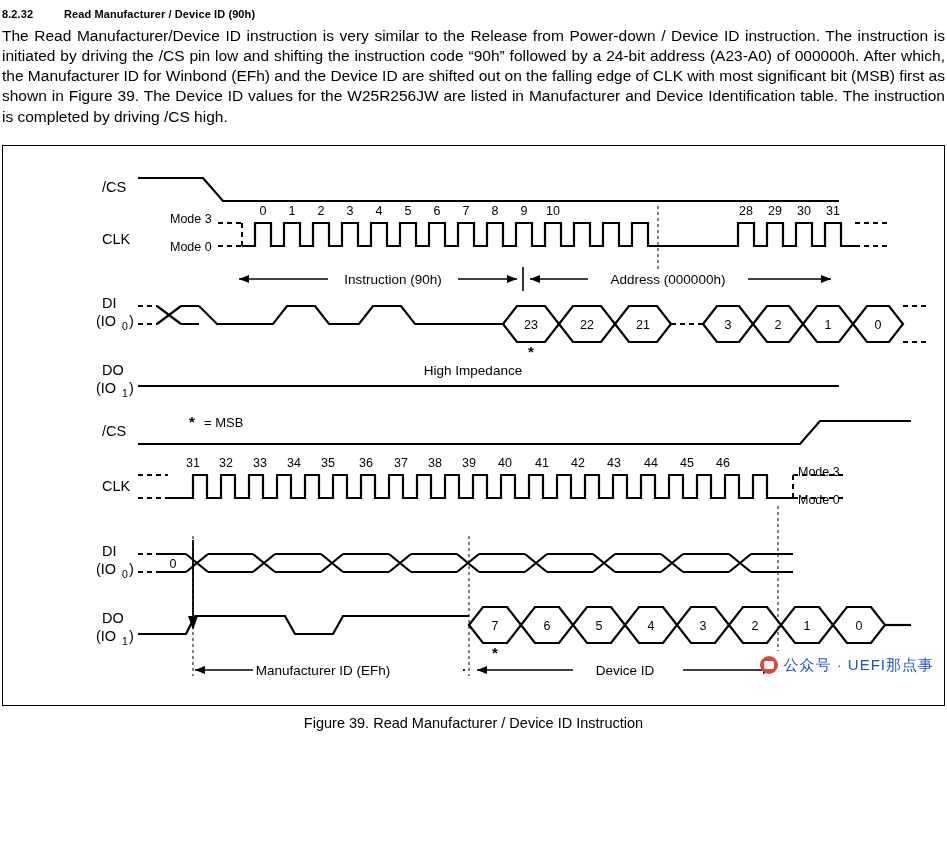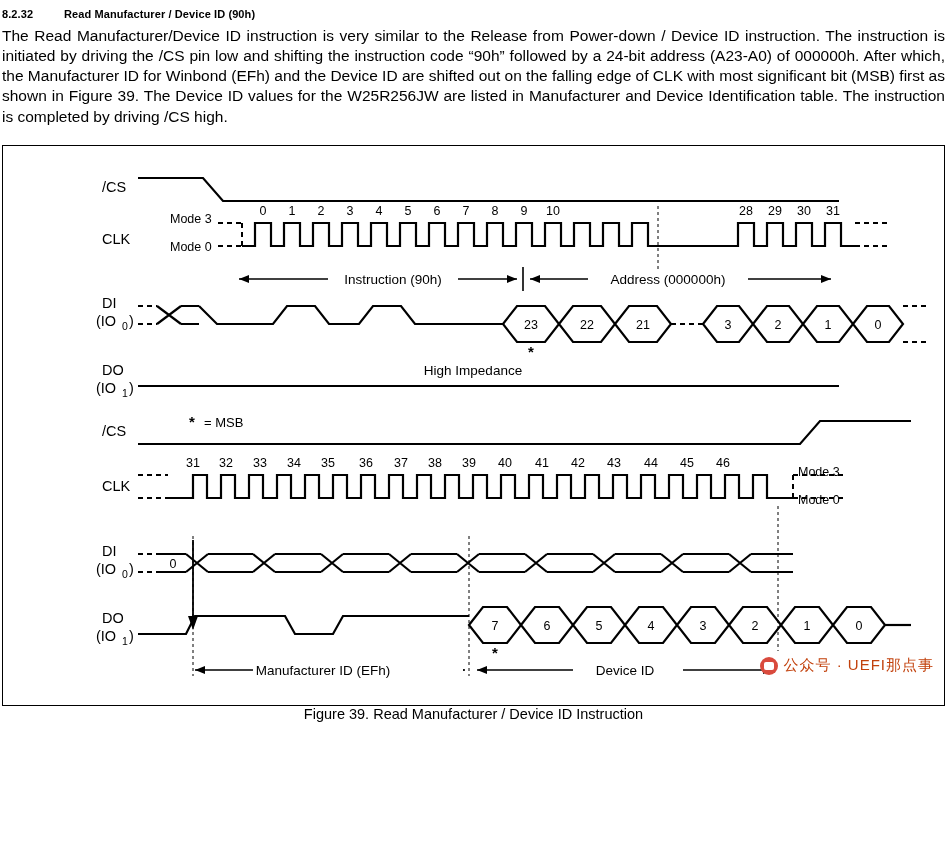--- a/index.html
+++ b/index.html
@@ -47,30 +47,31 @@
     margin: 18px 2px 0 2px;
     border: 1px solid #000;
     height: 561px;
     box-sizing: border-box;
     background: #fff;
     text-decoration: underline;
   }
   .fig-caption {
     text-align: center;
     font-size: 14.5px;
+    margin-top: 9px;
   }
   svg { display: block; }
   .watermark {
     position: absolute;
     right: 10px;
     bottom: 30px;
     font-size: 15px;
-    color: #c2410c;
+    color: #1d4ed8;
     display: flex;
-    align-items: flex-end;
+    align-items: flex-start;
     gap: 6px;
     letter-spacing: 1px;
   }
   .wm-logo {
     width: 18px; height: 18px;
     border-radius: 50%;
     background: #d94a3d;
     display: inline-block;
     position: relative;
   }

